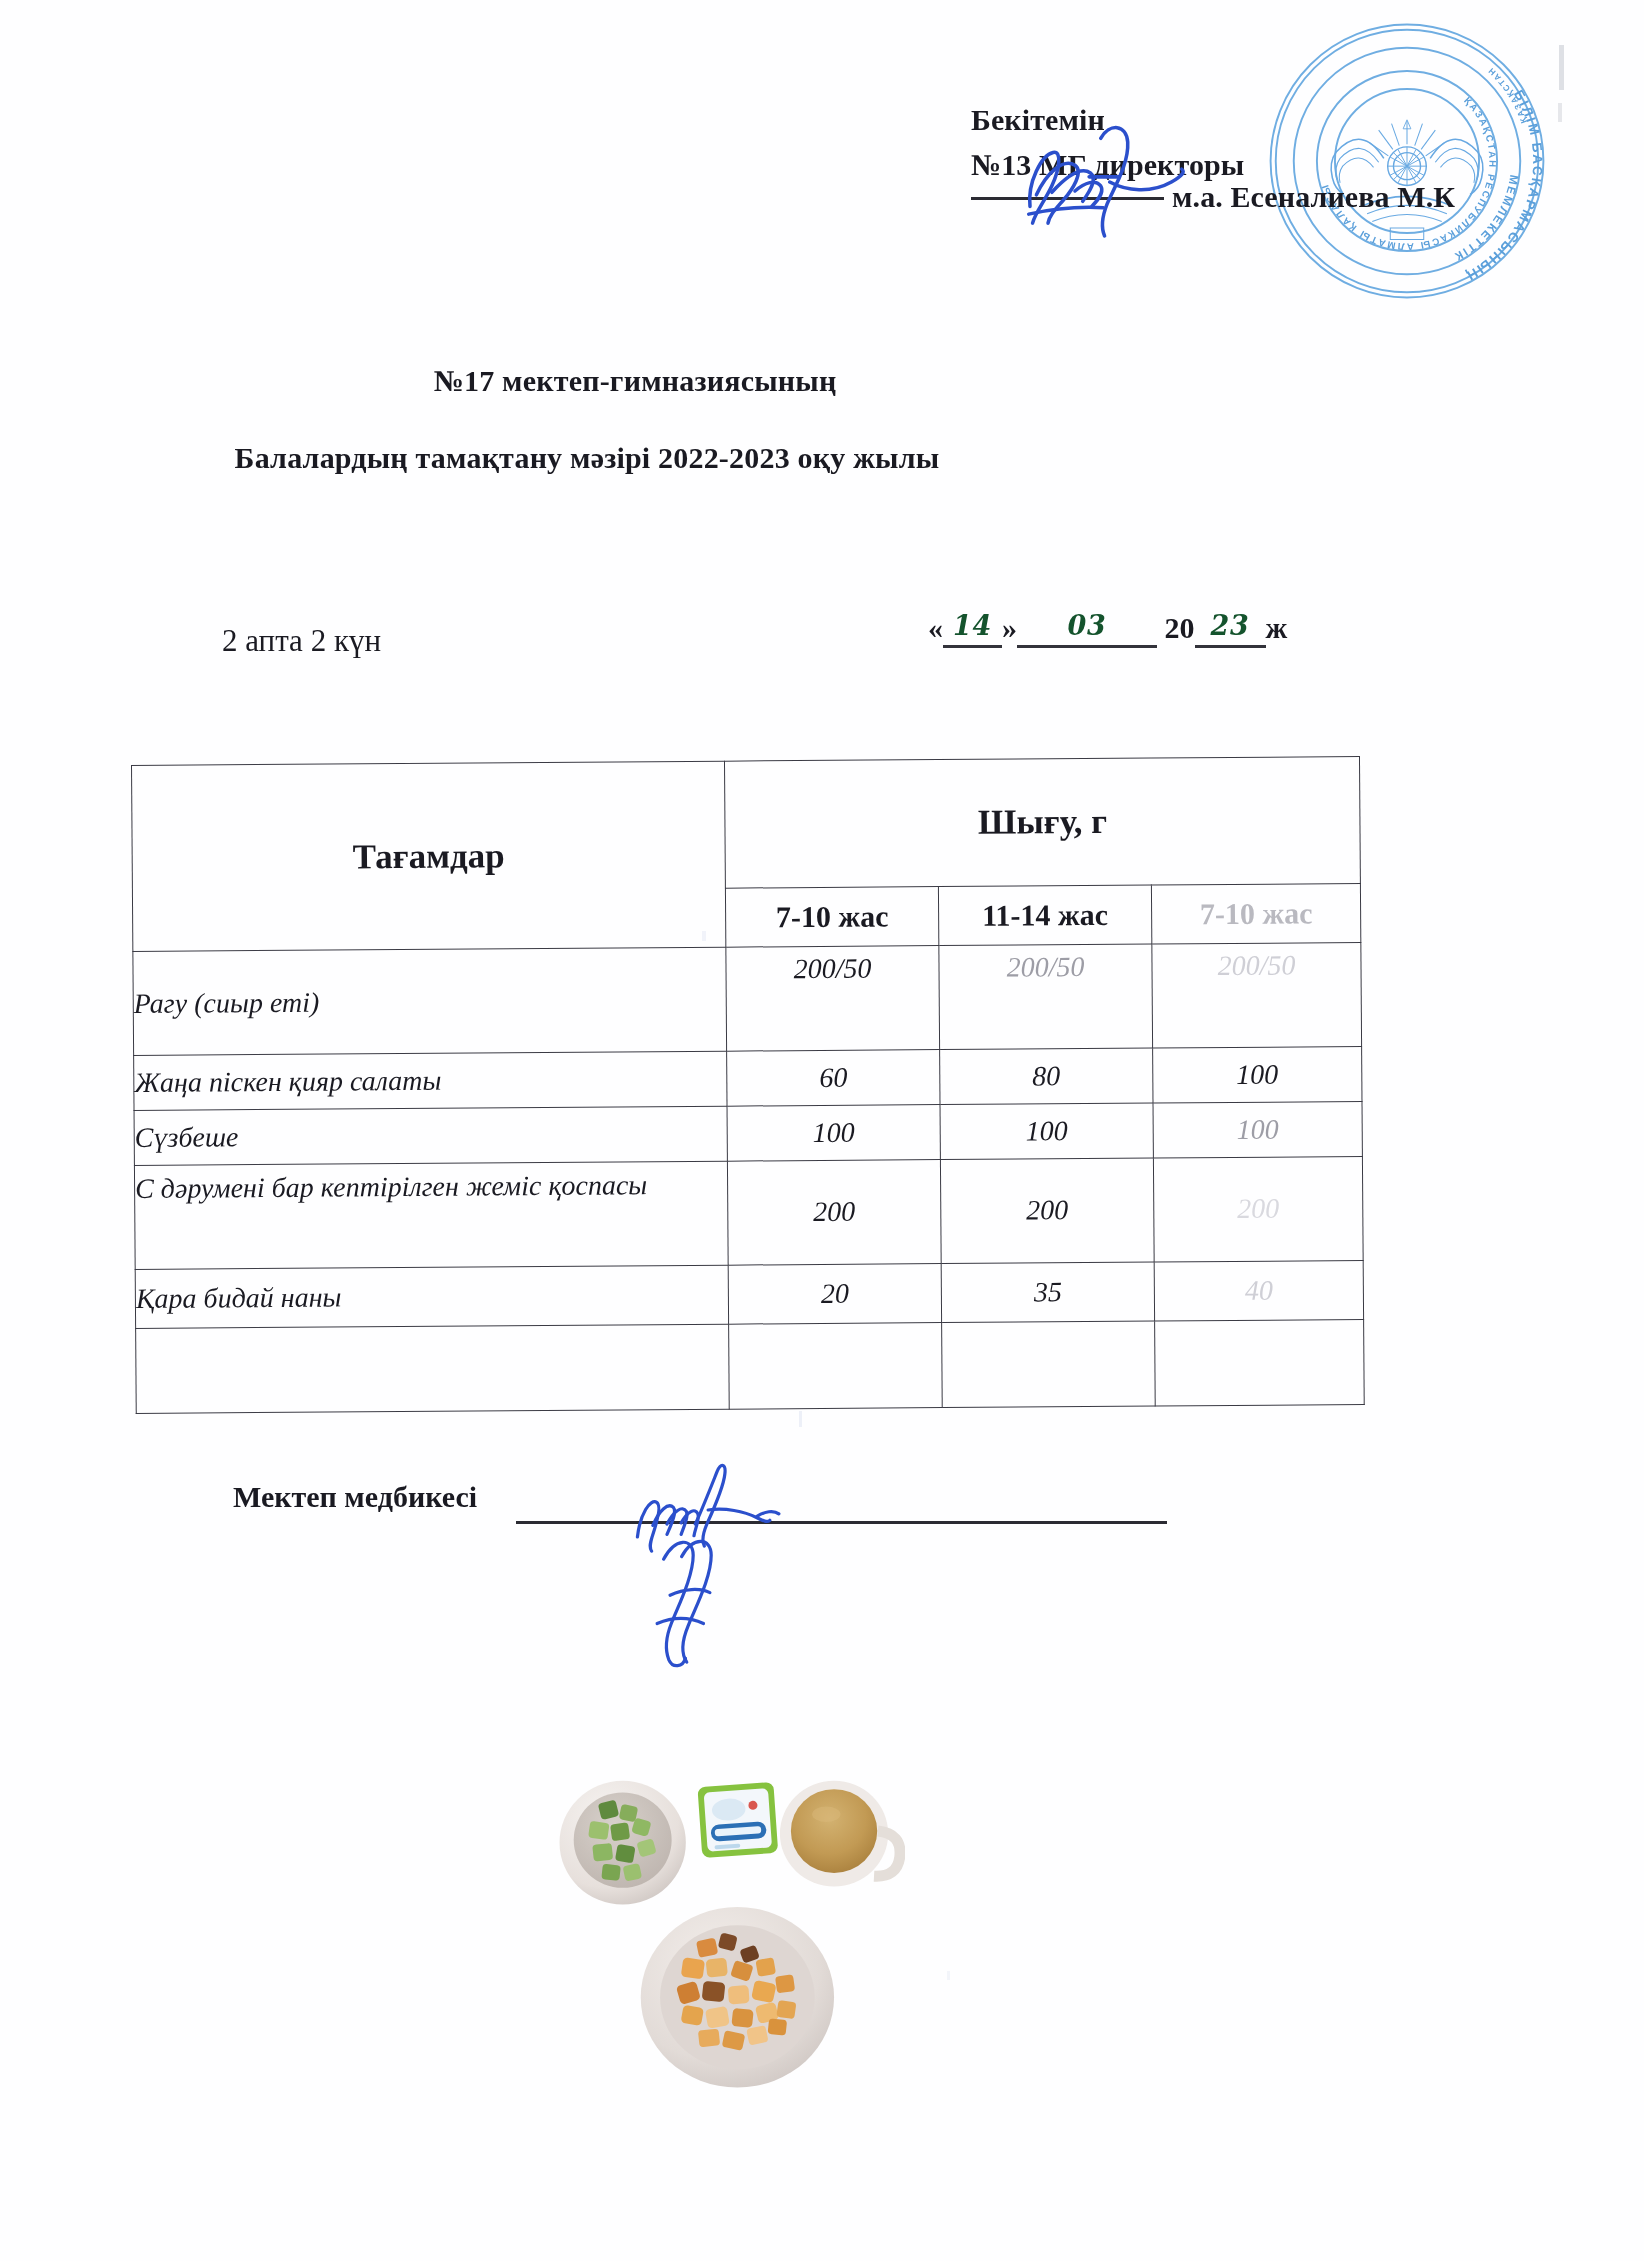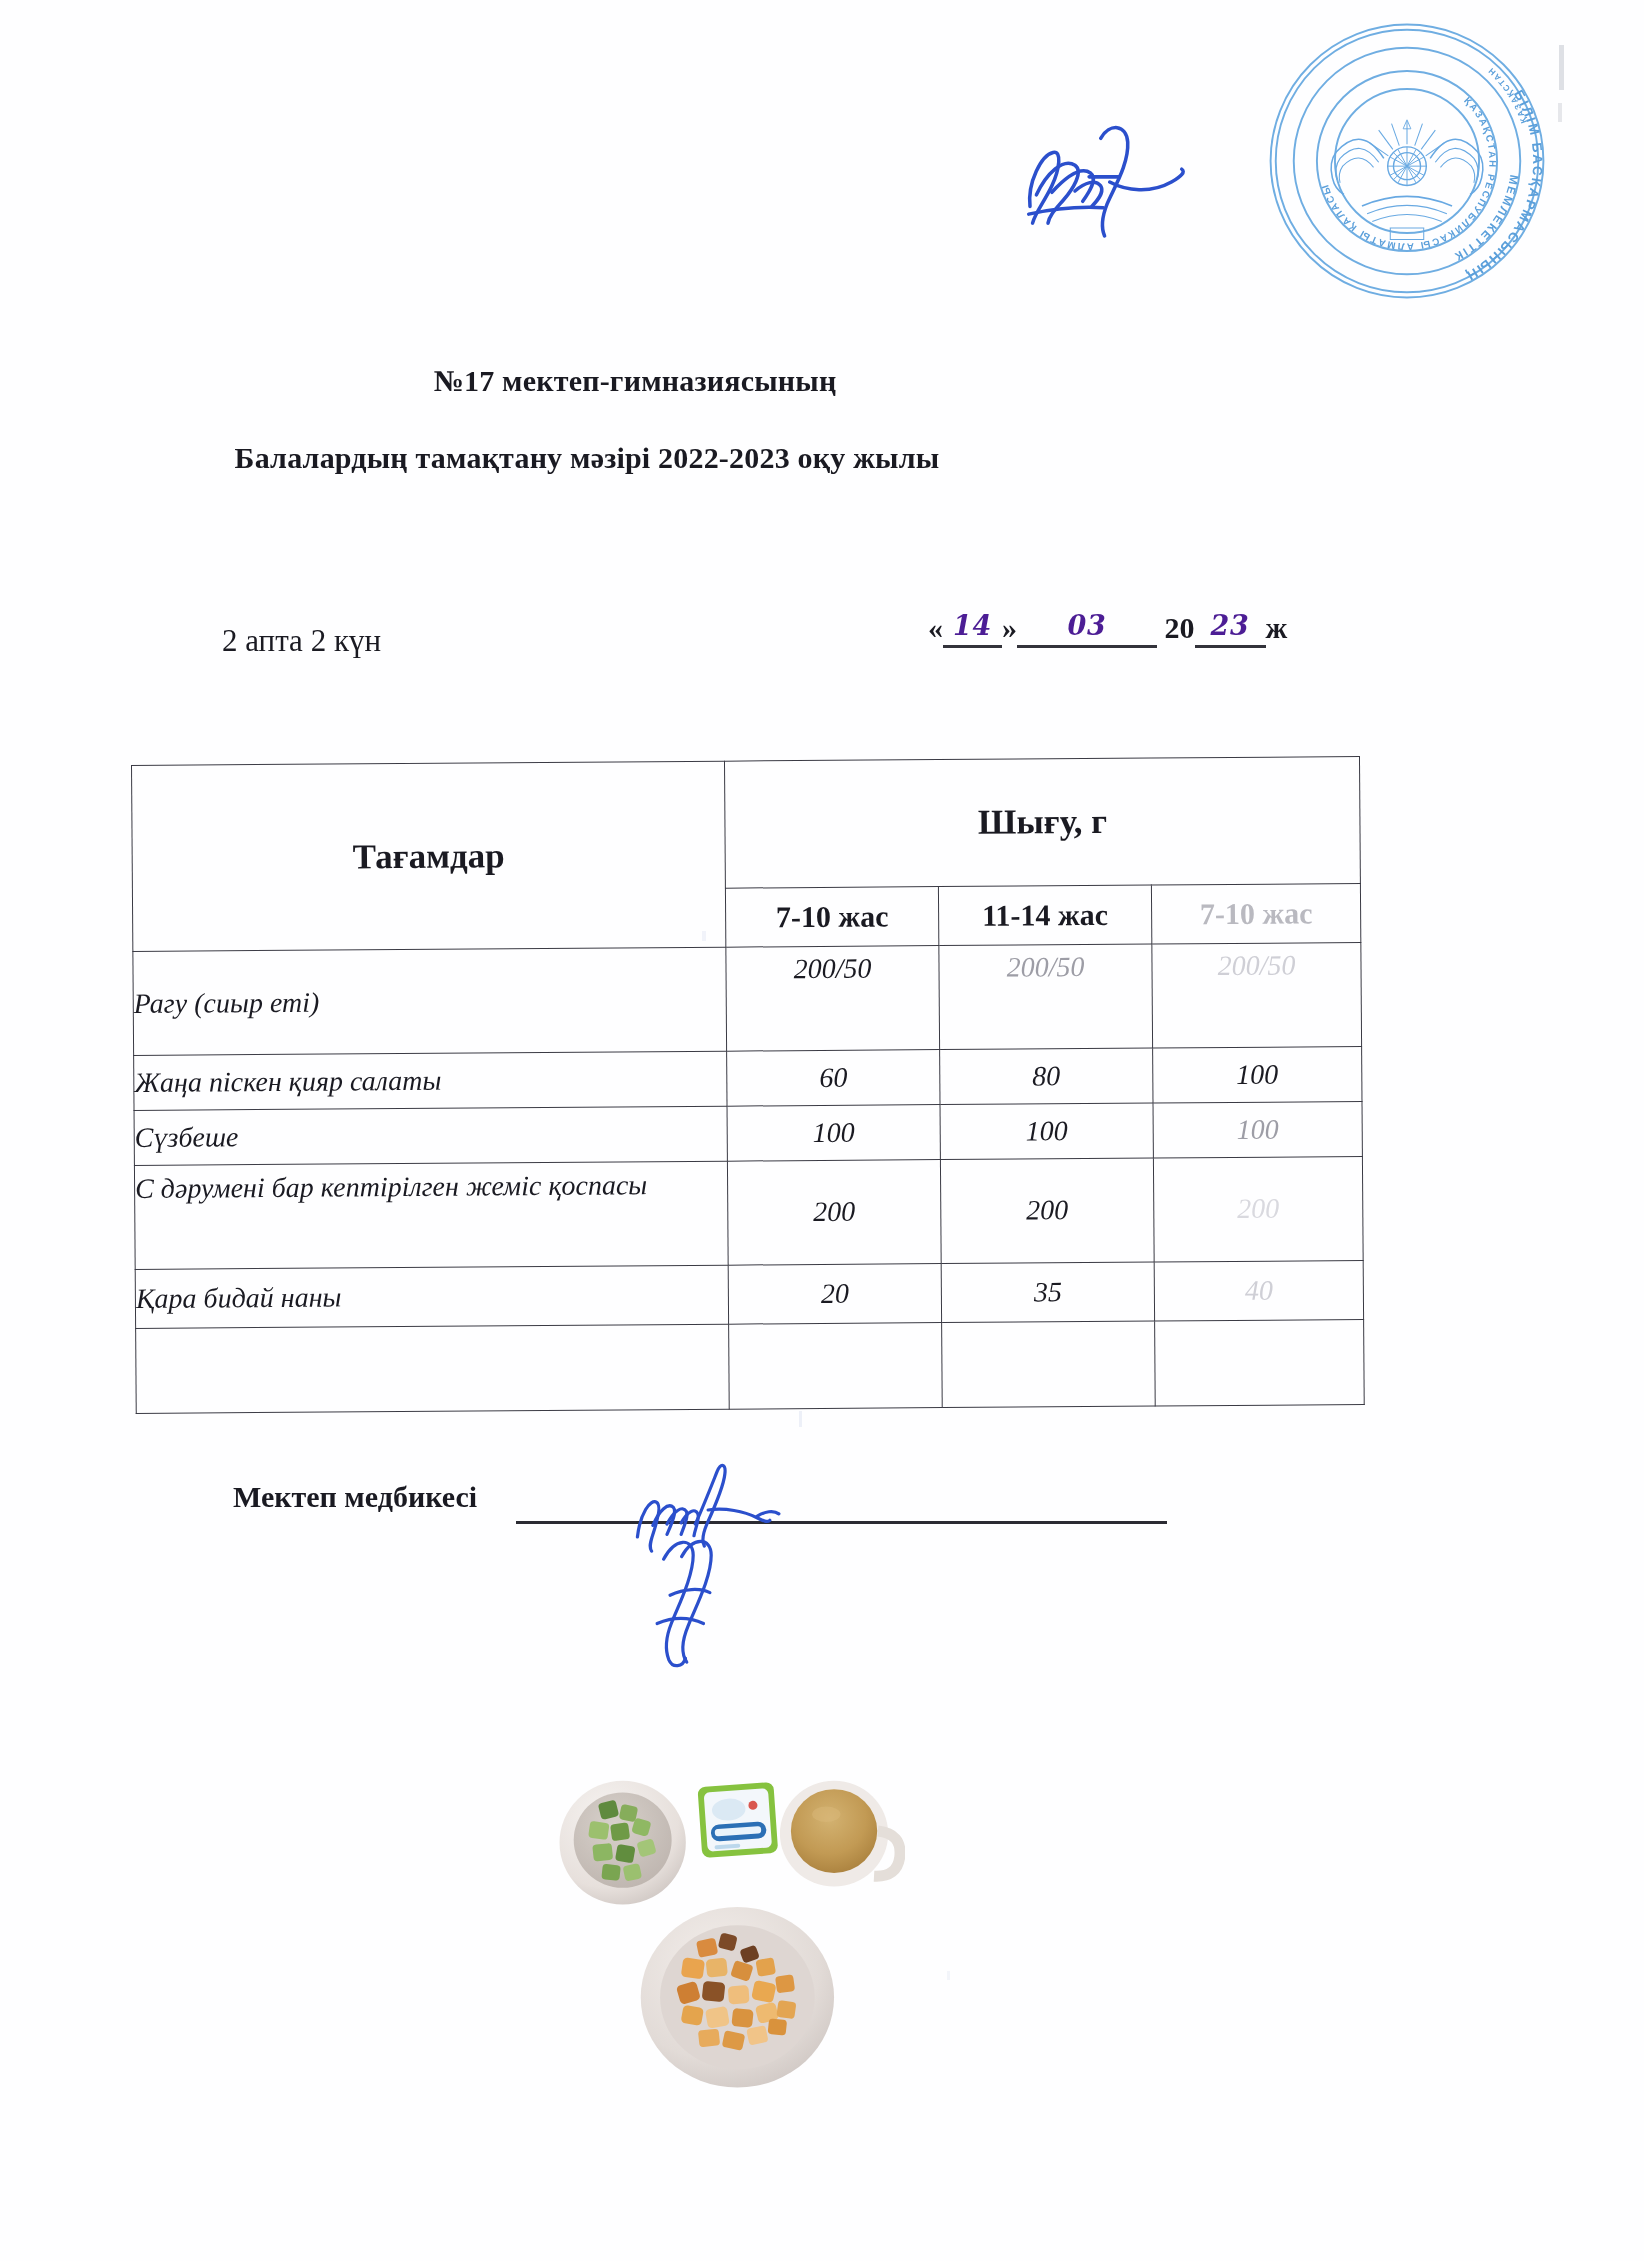--- a/index.html
+++ b/index.html
@@ -55,21 +55,21 @@
   #dateline .q{font-size:30px;}
   #dateline .blank{
     display:inline-block;position:relative;text-align:center;
     border-bottom:3.2px solid #33333b;vertical-align:baseline;
   }
   #dateline .b-day{width:59px;}
   #dateline .b-month{width:140px;}
   #dateline .b-year{width:71px;}
   #dateline .hand{
     font-family:"DejaVu Serif",serif;font-style:italic;font-weight:bold;
-    color:#4c1d95;font-size:27px;letter-spacing:0.6px;
+    color:#14532d;font-size:27px;letter-spacing:0.6px;
     position:relative;top:-2.6px;
   }
 
   
   #menu-table-wrap{
     left:131px;top:765px;width:1227px;height:577px;
     transform:rotate(-0.42deg);transform-origin:0 0;
   }
   table.menu{
     border-collapse:collapse;width:1227px;table-layout:fixed;
@@ -187,20 +187,28 @@
         <path d="M 52,2 q 22,-28 48,-2 q 8,12 4,26" stroke-width="1.6"></path>
         <path d="M -70,62 q 70,-30 140,0" stroke-width="2.6"></path>
         <path d="M -62,74 q 62,-26 124,0" stroke-width="1.8"></path>
         <path d="M -54,86 q 54,-22 108,0" stroke-width="1.6"></path>
         <path d="M -26,96 h52 v18 h-52 z" stroke-width="1.6"></path>
         <path d="M 0,-72 l 6,14 h-12 z" stroke-width="1.4"></path>
       </g>
     </svg>
   </div>
 
+  <div class="abs" id="approval">
+    <div class="ln">Бекітемін</div>
+    <div class="ln row2">
+      <span>№13 МГ директоры</span>
+      <span class="sigline"></span>
+      <span class="nameline">м.а. Есеналиева М.К</span>
+    </div>
+  </div>
 
   <div class="abs" id="dir-sign">
     <svg viewBox="0 0 360 210" width="232" height="135" aria-hidden="true">
       <g fill="none" stroke="#2b4fcc" stroke-width="5.5" stroke-linecap="round" stroke-linejoin="round">
         <path d="M26,150 C22,112 44,70 62,66 C76,63 72,92 60,118 C50,140 34,160 30,176"></path>
         <path d="M36,132 C52,98 78,74 96,86 C110,96 92,124 78,140 C66,154 56,164 54,176"></path>
         <path d="M60,128 C84,102 106,88 120,98 C132,107 118,128 108,142"></path>
         <path d="M96,126 C112,112 128,108 136,118 C142,127 130,142 122,150"></path>
         <path d="M118,104 L164,104"></path>
         <path d="M136,44 C150,20 176,22 178,50 C180,84 156,122 146,146 C138,166 136,182 142,196"></path>

